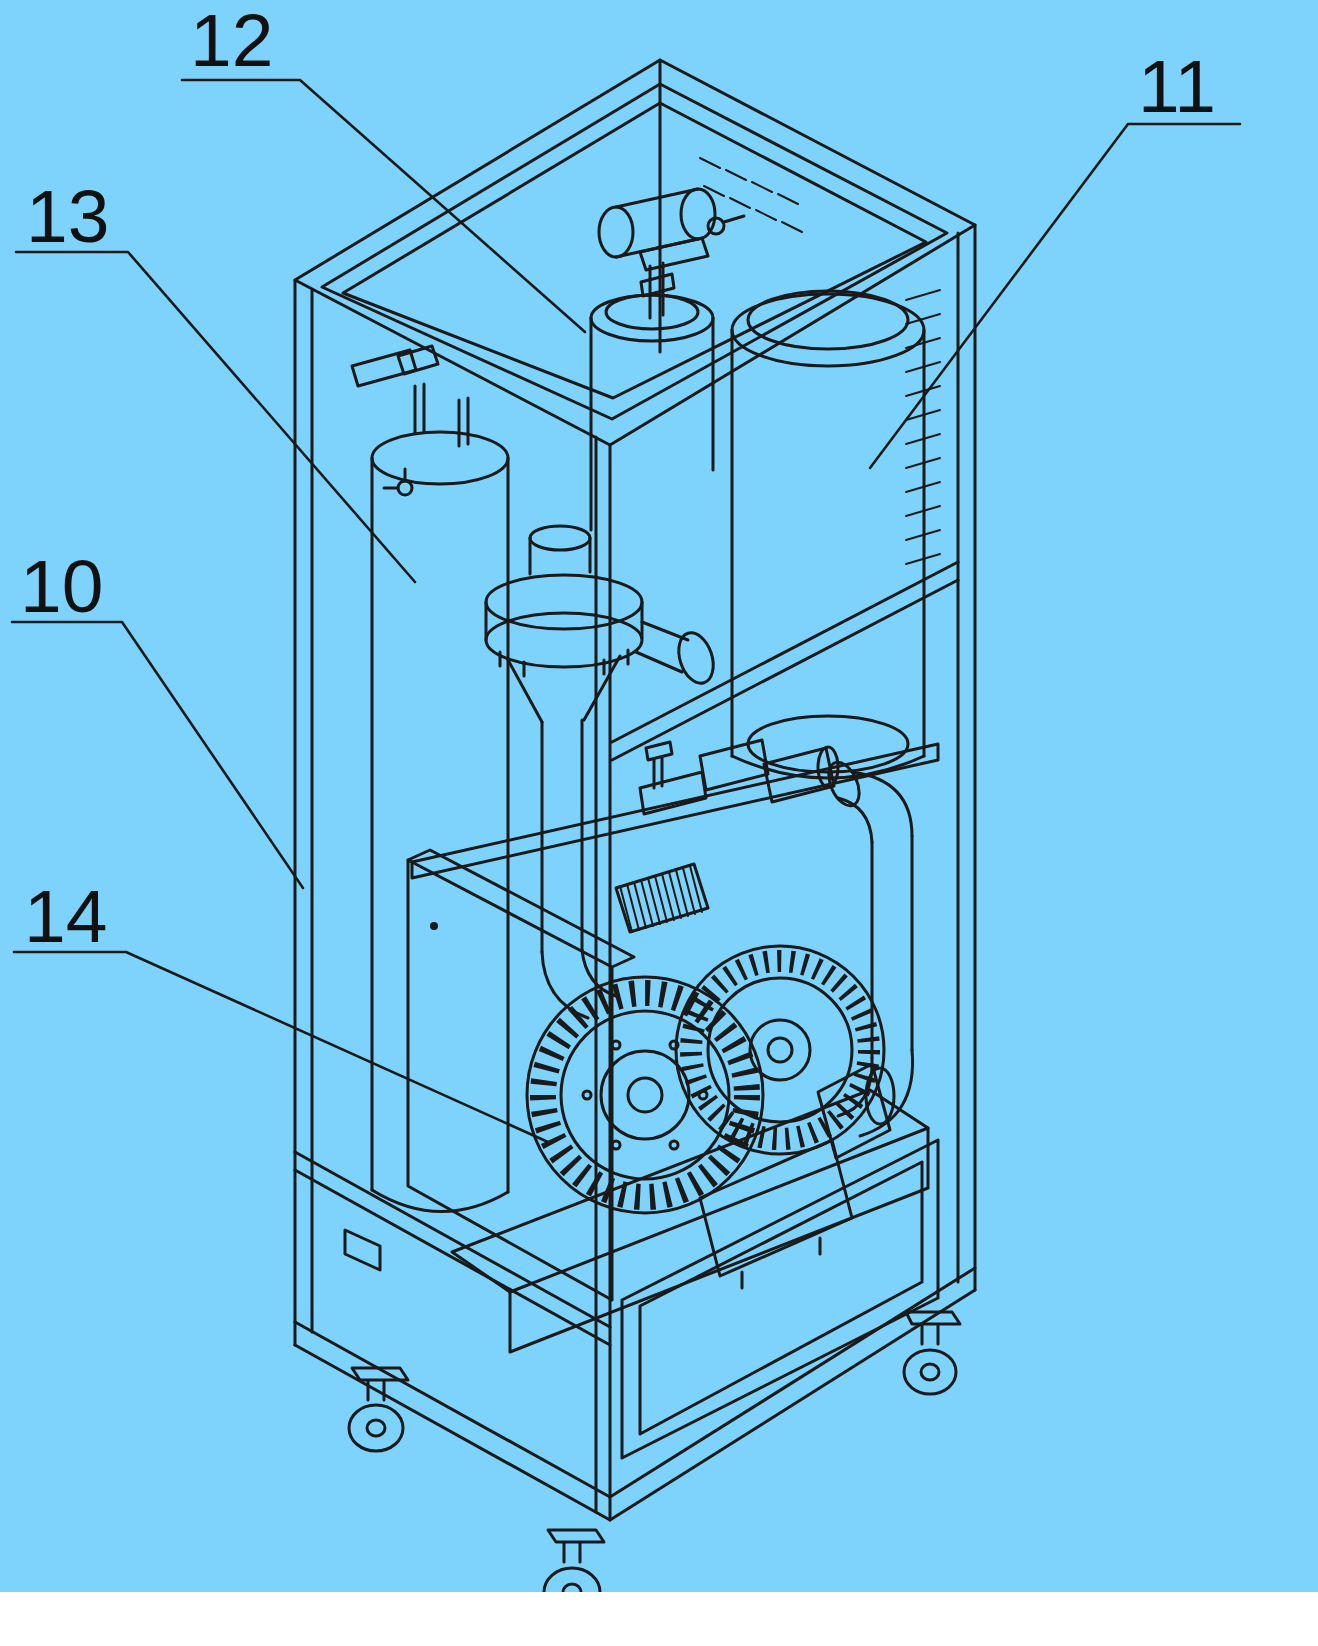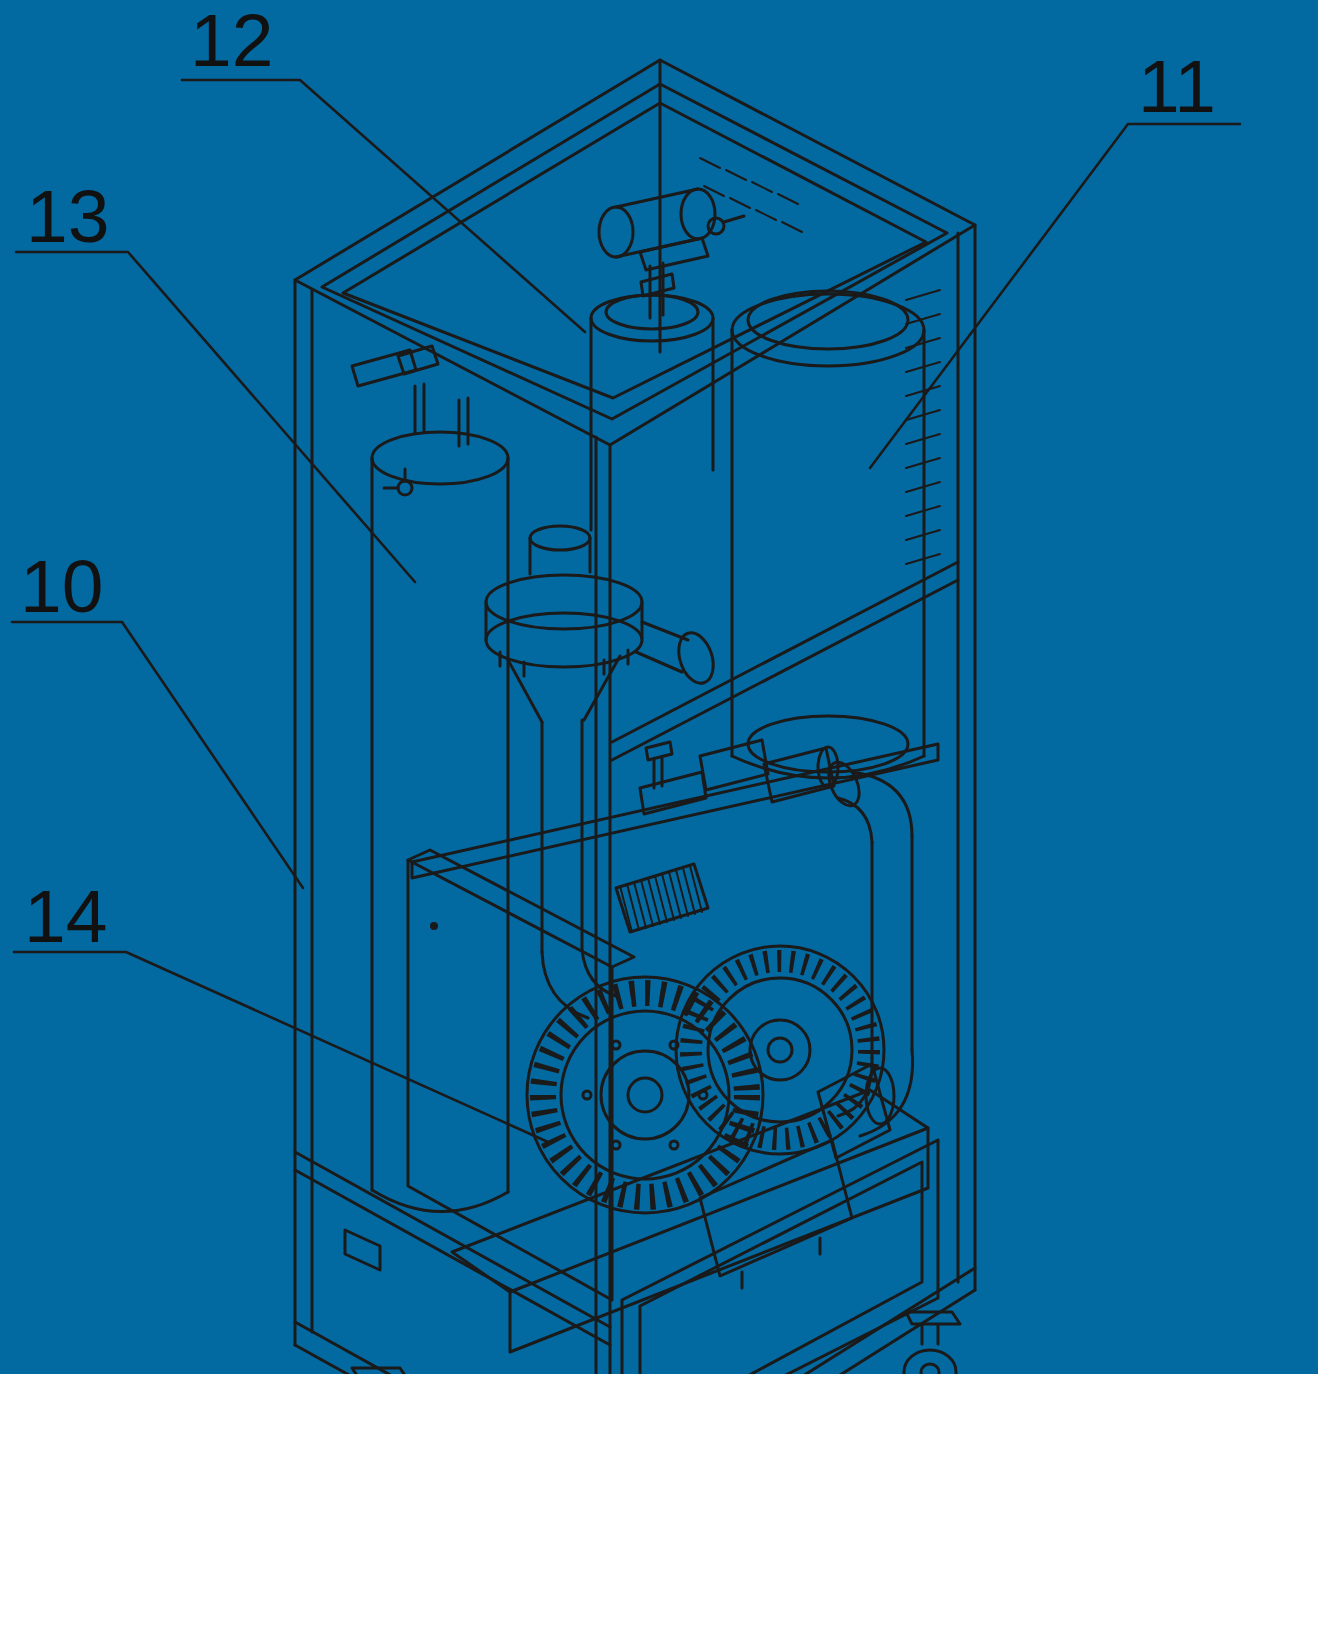--- a/index.html
+++ b/index.html
@@ -3,22 +3,22 @@
 <meta charset="utf-8">
 <style>
   html, body {
     margin: 0;
     padding: 0;
     background: #ffffff;
     font-family: "Liberation Sans", sans-serif;
   }
   .figure-wrap {
     width: 1318px;
-    height: 1374px;
-    background: #0369a1;
+    height: 1592px;
+    background: #7dd3fc;
     position: relative;
     overflow: hidden;
   }
   svg { display: block; }
   .line { fill: none; stroke: #1a1a1a; stroke-width: 3; stroke-linecap: round; stroke-linejoin: round; }
   .thin { stroke-width: 2; }
   .leader { fill: none; stroke: #1a1a1a; stroke-width: 2.6; stroke-linecap: round; stroke-linejoin: round; }
   .ref-num { font-family: "Liberation Sans", sans-serif; font-size: 75px; fill: #111111; }
   .fins { fill: none; stroke: #1a1a1a; stroke-linecap: butt; }
   .dot { fill: #1a1a1a; stroke: none; }

